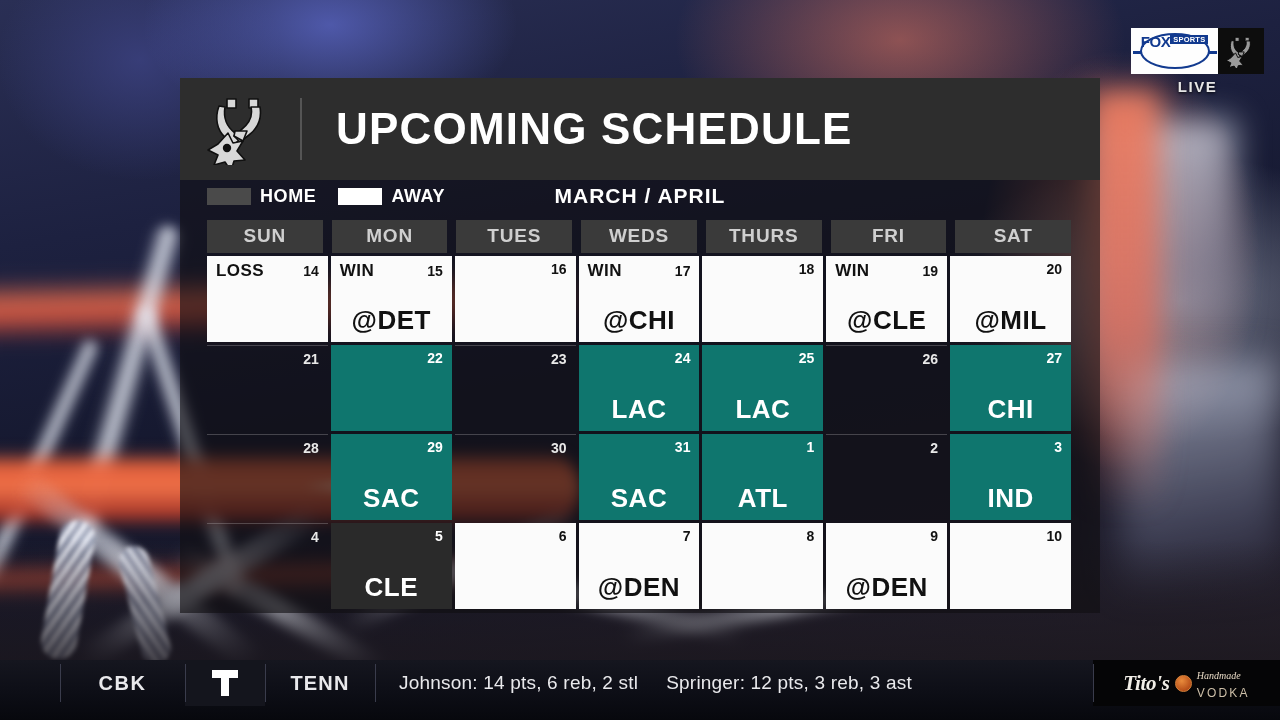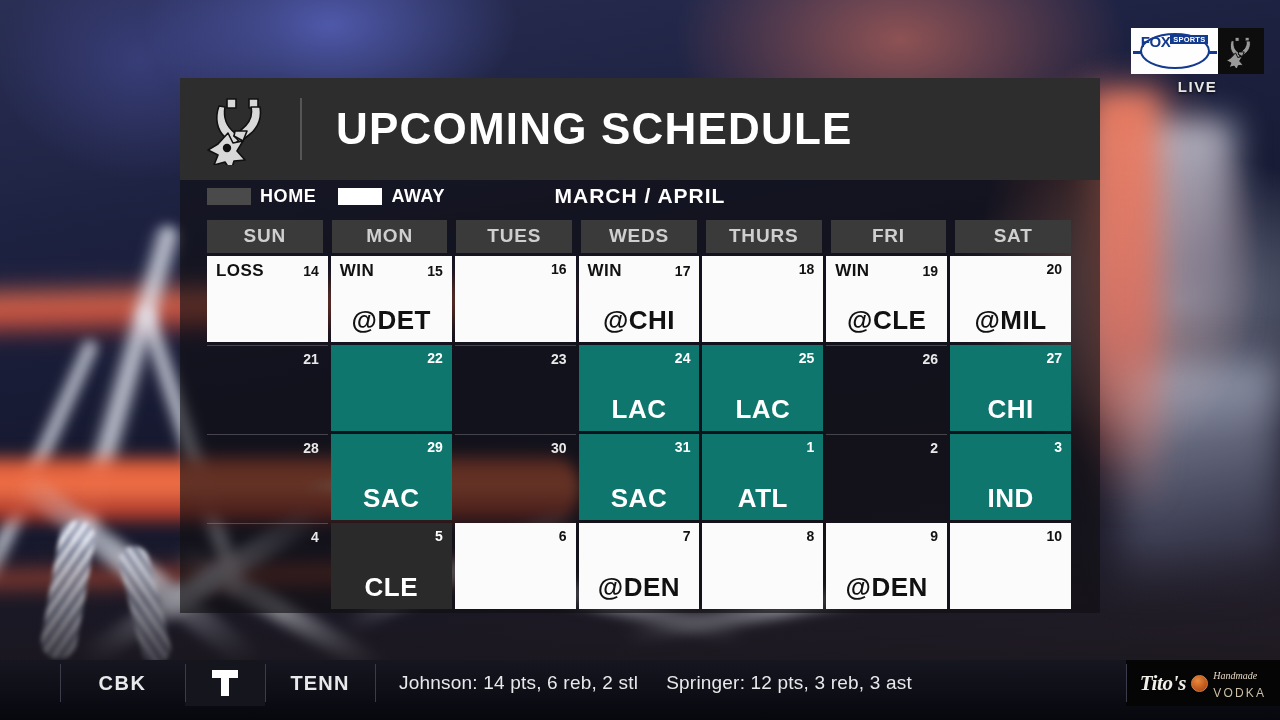--- a/index.html
+++ b/index.html
@@ -149,21 +149,21 @@
   .tk{ display:flex; align-items:center; justify-content:center; position:relative;
        color:#e9e9ec; }
   .tk + .tk::before{ content:""; position:absolute; left:0; top:4px; bottom:4px;
                      width:1px; background:#3a3c4c; }
   #tk-spacer{ width:60px; }
   #tk-league{ width:125px; font-size:20px; font-weight:bold; letter-spacing:1.5px; }
   #tk-logo{ width:80px; background:#14151d; }
   #tk-team{ width:110px; font-size:20px; font-weight:bold; letter-spacing:1.2px; }
   #tk-stats{ flex:1; justify-content:flex-start; padding-left:24px; gap:28px;
              font-size:19px; letter-spacing:.2px; }
-  #tk-spon{ width:154px; background:#050506; flex-direction:column; }
+  #tk-spon{ width:187px; background:#050506; flex-direction:column; }
   #titos{ display:flex; align-items:center; gap:5px; }
   #titos-word{ font-family:"Liberation Serif", serif; font-style:italic; font-weight:bold;
                font-size:21px; color:#f2efe8; letter-spacing:-.3px; }
   #titos-seal{ width:17px; height:17px; border-radius:50%;
                background:radial-gradient(circle at 38% 32%, #e98b3c, #b8501a 70%, #7d3510);
                border:1px solid #d9833a; }
   #titos-hand{ font-family:"Liberation Serif", serif; font-style:italic; font-size:10px;
                color:#e7d9c4; line-height:10px; }
   #titos-vodka{ font-size:12px; color:#cdbfa8; letter-spacing:2.2px; line-height:10px; }
 </style>

